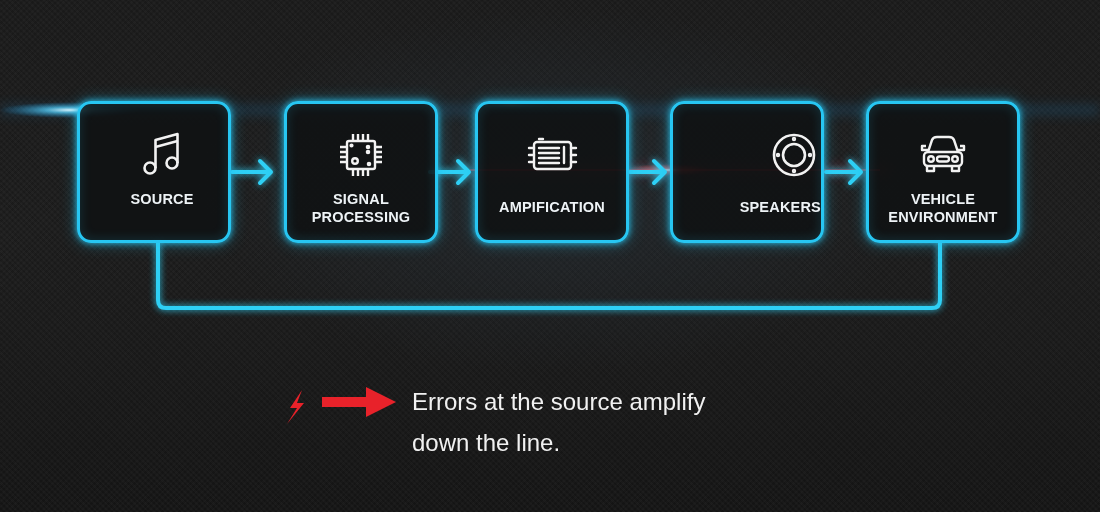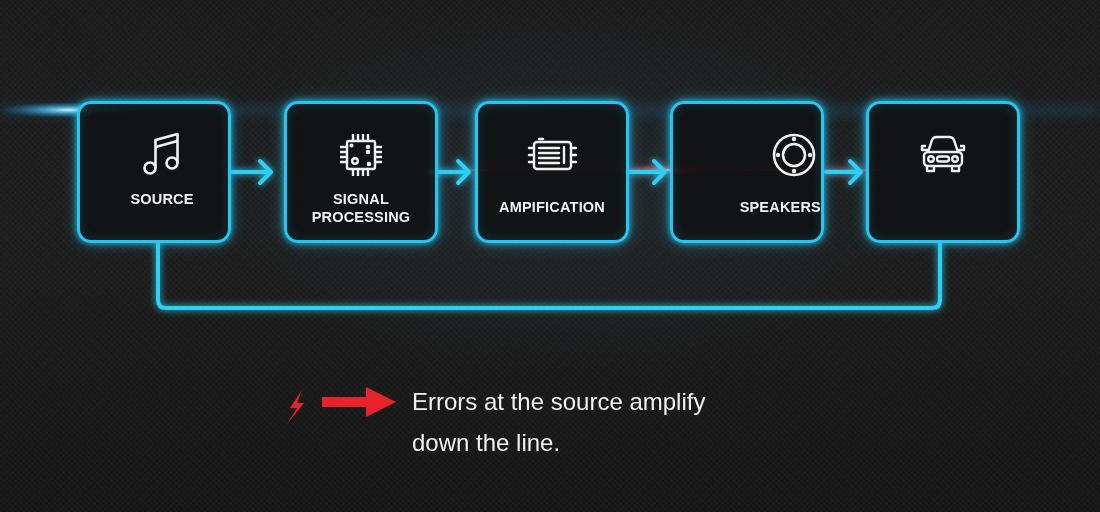--- a/index.html
+++ b/index.html
@@ -205,20 +205,22 @@
         <path d="M12 24 L16 12 Q17 9 21 9 H33 Q37 9 38 12 L42 24"></path>
         <rect x="8" y="24" width="38" height="14" rx="4"></rect>
         <path d="M11 38v5h7v-5M36 38v5h7v-5"></path>
         <circle cx="15" cy="31" r="2.8"></circle>
         <circle cx="39" cy="31" r="2.8"></circle>
         <rect x="21" y="28.5" width="12" height="5" rx="2.5"></rect>
         <path d="M12 22 H6 V18 H10"></path>
         <path d="M42 22 H48 V18 H44"></path>
       </svg>
     </div>
+    <div class="label">VEHICLE
+ENVIRONMENT</div>
   </div>
 
   <svg class="legend-bolt" viewBox="0 0 24 38">
     <path d="M18 2 L6 20 H13 L3 36 L20 15 H13 L18 2 Z" fill="#e8222a"></path>
   </svg>
   <svg class="legend-arrow" viewBox="0 0 78 36">
     <path d="M2 13 H46 V3 L76 18 L46 33 V23 H2 Z" fill="#e8222a"></path>
   </svg>
   <div class="caption">Errors at the source amplify
 down the line.</div>

